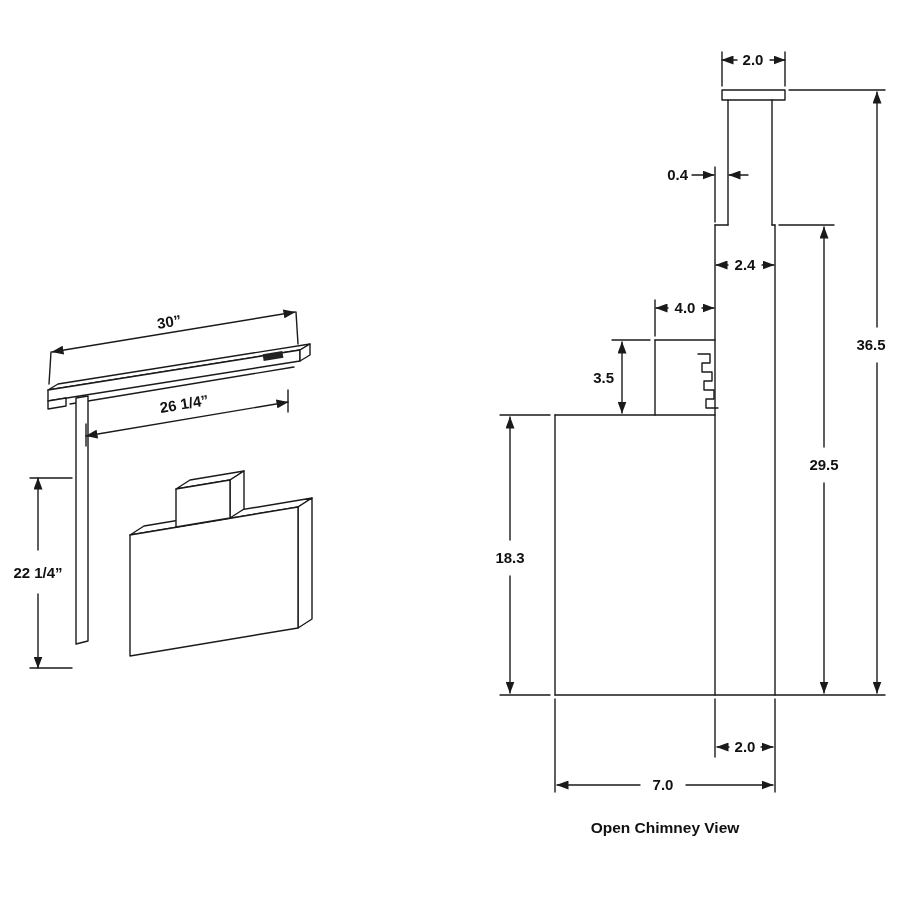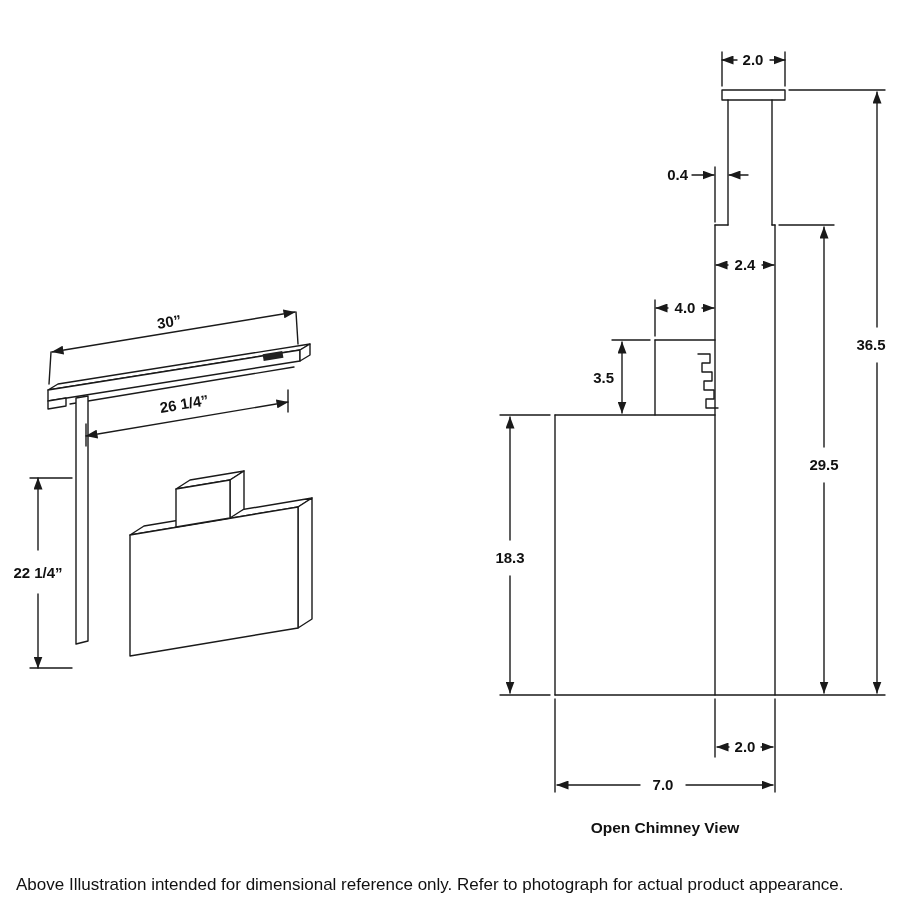--- a/index.html
+++ b/index.html
@@ -177,14 +177,13 @@
       <text x="614" y="383" text-anchor="end">3.5</text>
       <text x="510" y="563" text-anchor="middle">18.3</text>
       <text x="824" y="470" text-anchor="middle">29.5</text>
       <text x="871" y="350" text-anchor="middle">36.5</text>
       <text x="745" y="752" text-anchor="middle">2.0</text>
       <text x="663" y="790" text-anchor="middle">7.0</text>
       <text class="view-title" x="665" y="833" text-anchor="middle">Open Chimney View</text>
     </g>
   </svg>
 
-  <div class="caption">Above Illustration intended for dimensional reference only. Refer to photograph for actual product appearance.</div>
 </div>
 
 </body></html>

